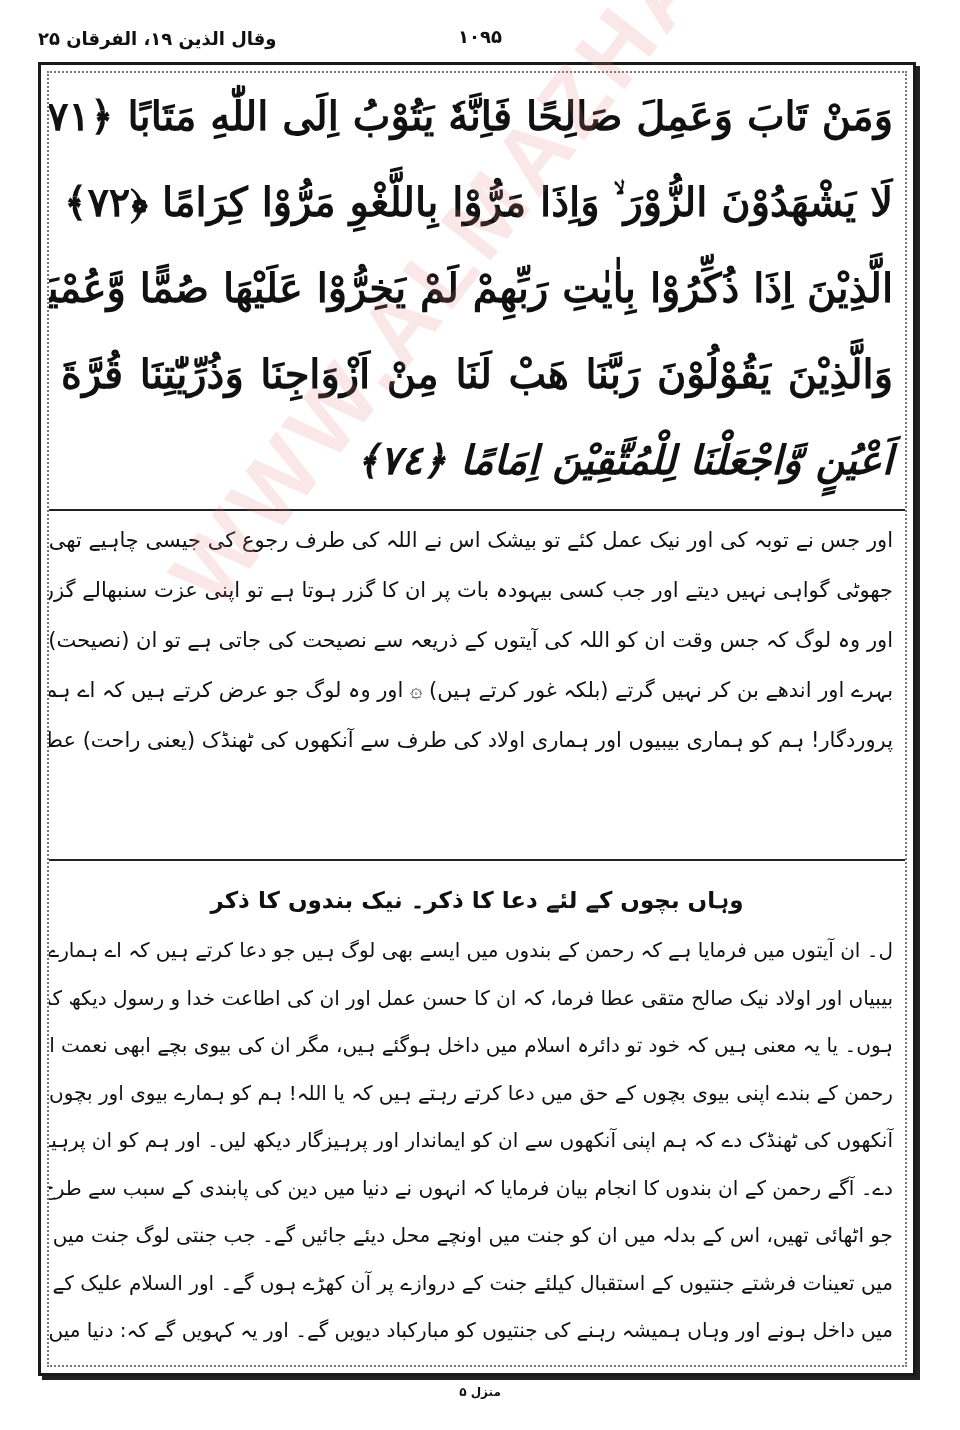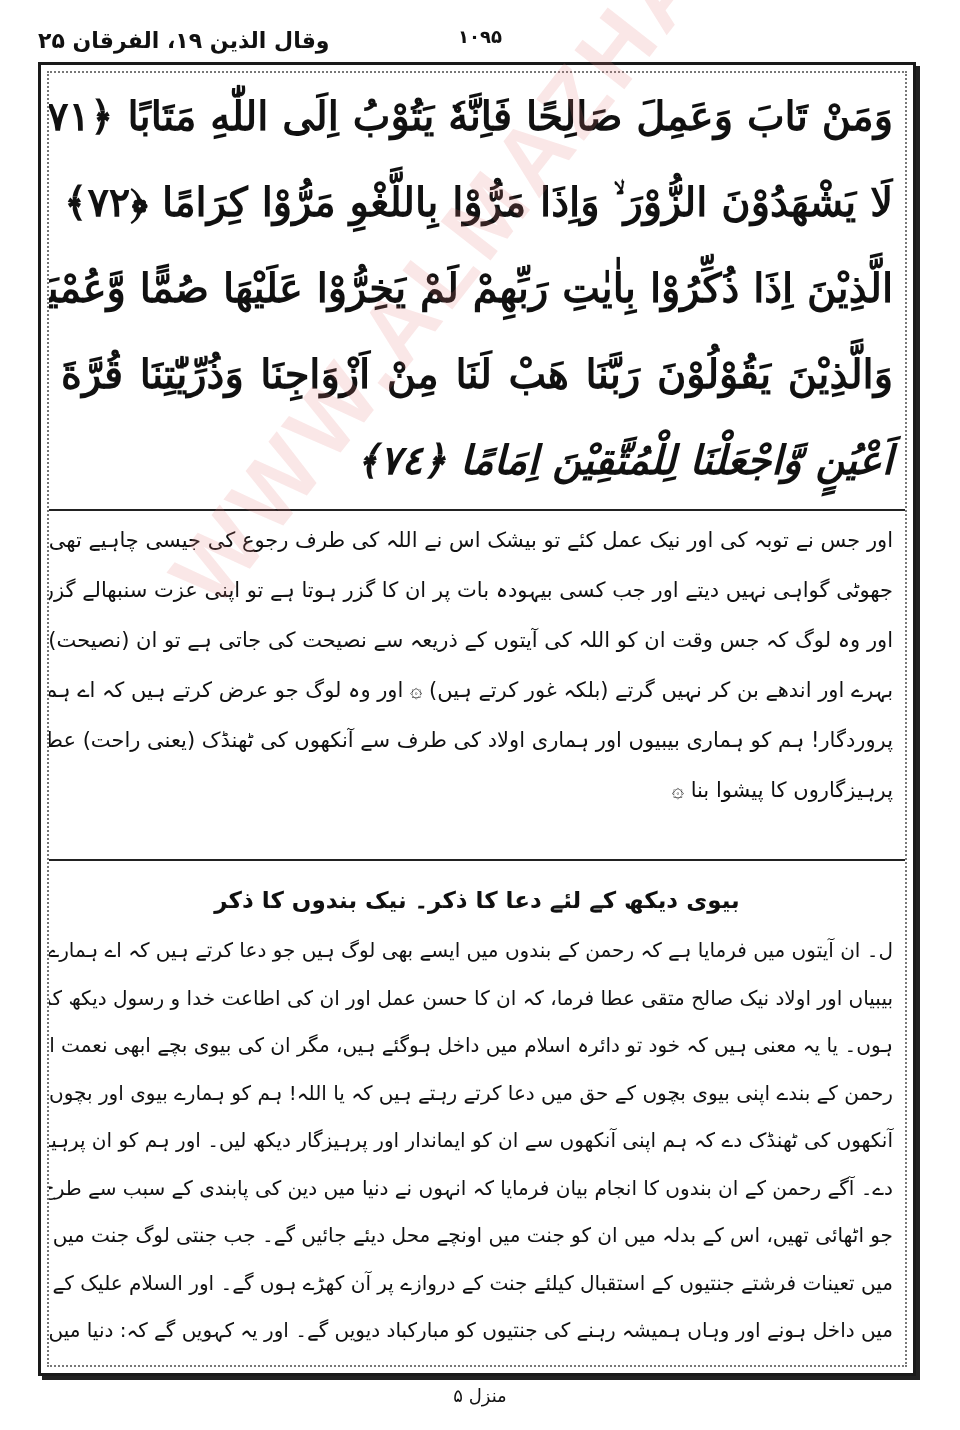--- a/index.html
+++ b/index.html
@@ -1,38 +1,38 @@
 <!DOCTYPE html>
 <html><head>
 <meta charset="utf-8">
 <style>
   html, body { margin: 0; padding: 0; background: #ffffff; }
   body { width: 960px; height: 1430px; position: relative; overflow: hidden;
          font-family: "DejaVu Sans", sans-serif; color: #111; }
   .header { position: absolute; top: 22px; left: 38px; right: 38px; height: 40px; }
   .header .right { position: absolute; right: 0; top: 0; font-size: 26px; font-weight: bold; direction: rtl; }
   .header .center { position: absolute; left: 0; right: 0; text-align: center; top: 4px; font-size: 18px; font-weight: bold; }
-  .header .left { position: absolute; left: 0; top: 6px; font-size: 22px; font-weight: bold; direction: rtl; }
+  .header .left { position: absolute; left: 0; top: 6px; font-size: 18px; font-weight: bold; direction: rtl; }
   .frame { position: absolute; left: 38px; top: 62px; width: 872px; height: 1308px;
            border: 3px solid #1a1a1a; box-shadow: 4px 4px 0 #222; background: #fff; }
   .inner { position: absolute; left: 6px; top: 6px; right: 6px; bottom: 6px; border: 2px dotted #777; }
   .section { position: absolute; left: 0; right: 0; direction: rtl; }
   .arabic { top: 0; height: 436px; border-bottom: 2px solid #222; }
   .arabic .line { font-family: "DejaVu Serif", serif; font-weight: bold; font-size: 40px; line-height: 86px;
                   padding: 0 12px; text-align: justify; text-align-last: justify; white-space: nowrap; overflow: hidden; }
   .arabic .line.last { text-align-last: right; font-style: italic; }
   .translation { top: 438px; height: 350px; border-bottom: 2px solid #222; }
   .translation .line, .commentary .line { font-size: 21px; line-height: 50px; padding: 0 12px; text-align: justify;
                   text-align-last: justify; white-space: nowrap; overflow: hidden; }
   .translation .line.last, .commentary .line.last { text-align-last: right; }
   .translation { padding-top: 4px; box-sizing: border-box; }
   .commentary { top: 790px; bottom: 0; }
   .commentary .heading { text-align: center; font-size: 23px; font-weight: bold; line-height: 54px; padding-top: 10px; }
   .commentary .line { line-height: 47.5px; font-size: 20px; }
-  .footer { position: absolute; top: 1385px; left: 0; right: 0; text-align: center; font-size: 18px; font-weight: normal; direction: rtl; }
+  .footer { position: absolute; top: 1385px; left: 0; right: 0; text-align: center; font-size: 12px; font-weight: bold; direction: rtl; }
   .watermark { position: absolute; left: 150px; top: 560px; font-size: 92px; font-weight: bold; color: rgba(230, 120, 120, 0.18);
                transform: rotate(-52deg); transform-origin: left top; white-space: nowrap; pointer-events: none; letter-spacing: 6px;
                font-family: "Liberation Sans", sans-serif; }
 </style>
 </head>
 <body>
 
 <div class="header">
   <div class="center">۱۰۹۵</div>
   <div class="left">وقال الذین ۱۹، الفرقان ۲۵</div>
@@ -48,25 +48,24 @@
       <div class="line">وَالَّذِيْنَ يَقُوْلُوْنَ رَبَّنَا هَبْ لَنَا مِنْ اَزْوَاجِنَا وَذُرِّيّٰتِنَا قُرَّةَ</div>
       <div class="line last">اَعْيُنٍ وَّاجْعَلْنَا لِلْمُتَّقِيْنَ اِمَامًا ﴿٧٤﴾</div>
     </div>
 
     <div class="section translation">
       <div class="line">اور جس نے توبہ کی اور نیک عمل کئے تو بیشک اس نے اللہ کی طرف رجوع کی جیسی چاہیے تھی ۞ اور جو لوگ</div>
       <div class="line">جھوٹی گواہی نہیں دیتے اور جب کسی بیہودہ بات پر ان کا گزر ہوتا ہے تو اپنی عزت سنبھالے گزر جاتے ہیں ۞</div>
       <div class="line">اور وہ لوگ کہ جس وقت ان کو اللہ کی آیتوں کے ذریعہ سے نصیحت کی جاتی ہے تو ان (نصیحت) کے سننے سے</div>
       <div class="line">بہرے اور اندھے بن کر نہیں گرتے (بلکہ غور کرتے ہیں) ۞ اور وہ لوگ جو عرض کرتے ہیں کہ اے ہمارے</div>
       <div class="line">پروردگار! ہم کو ہماری بیبیوں اور ہماری اولاد کی طرف سے آنکھوں کی ٹھنڈک (یعنی راحت) عطا کر اور ہم کو</div>
-      <div class="line last">پرہیزگاروں کا پیشوا بنا ۞</div>
     </div>
 
     <div class="section commentary">
-      <div class="heading">بیوی دیکھ کے لئے دعا کا ذکر۔ نیک بندوں کا ذکر</div>
+      <div class="heading">وہاں بچوں کے لئے دعا کا ذکر۔ نیک بندوں کا ذکر</div>
       <div class="line">ل۔ ان آیتوں میں فرمایا ہے کہ رحمن کے بندوں میں ایسے بھی لوگ ہیں جو دعا کرتے ہیں کہ اے ہمارے پروردگار! ہم کو ہماری</div>
       <div class="line">بیبیاں اور اولاد نیک صالح متقی عطا فرما، کہ ان کا حسن عمل اور ان کی اطاعت خدا و رسول دیکھ کر ہماری آنکھیں ٹھنڈی اور دل خوش</div>
       <div class="line">ہوں۔ یا یہ معنی ہیں کہ خود تو دائرہ اسلام میں داخل ہوگئے ہیں، مگر ان کی بیوی بچے ابھی نعمت اسلام سے محروم ہیں۔ اس لئے یہ</div>
       <div class="line">رحمن کے بندے اپنی بیوی بچوں کے حق میں دعا کرتے رہتے ہیں کہ یا اللہ! ہم کو ہمارے بیوی اور بچوں کی طرف سے یہ</div>
       <div class="line">آنکھوں کی ٹھنڈک دے کہ ہم اپنی آنکھوں سے ان کو ایماندار اور پرہیزگار دیکھ لیں۔ اور ہم کو ان پرہیزگاروں کا امام اور پیشوا بنا</div>
       <div class="line">دے۔ آگے رحمن کے ان بندوں کا انجام بیان فرمایا کہ انہوں نے دنیا میں دین کی پابندی کے سبب سے طرح طرح کی تکلیفیں</div>
       <div class="line">جو اٹھائی تھیں، اس کے بدلہ میں ان کو جنت میں اونچے محل دیئے جائیں گے۔ جب جنتی لوگ جنت میں جانے لگیں گے تو جنت</div>
       <div class="line">میں تعینات فرشتے جنتیوں کے استقبال کیلئے جنت کے دروازے پر آن کھڑے ہوں گے۔ اور السلام علیک کے بعد جنت</div>
       <div class="line">میں داخل ہونے اور وہاں ہمیشہ رہنے کی جنتیوں کو مبارکباد دیویں گے۔ اور یہ کہویں گے کہ: دنیا میں جس جنت</div>
     </div>

